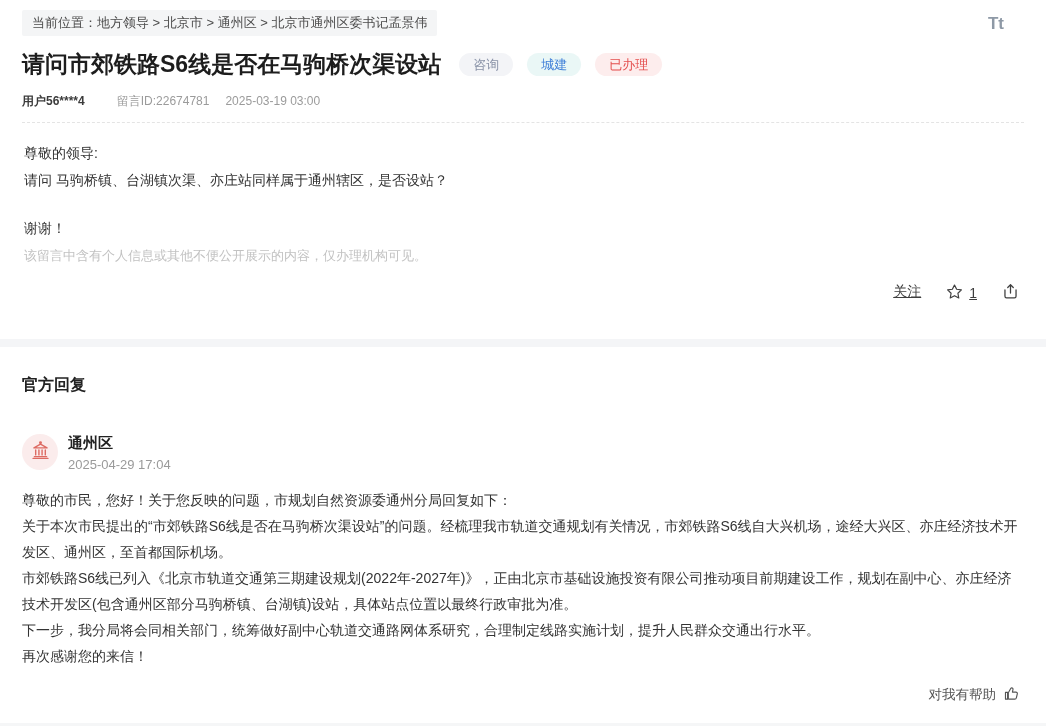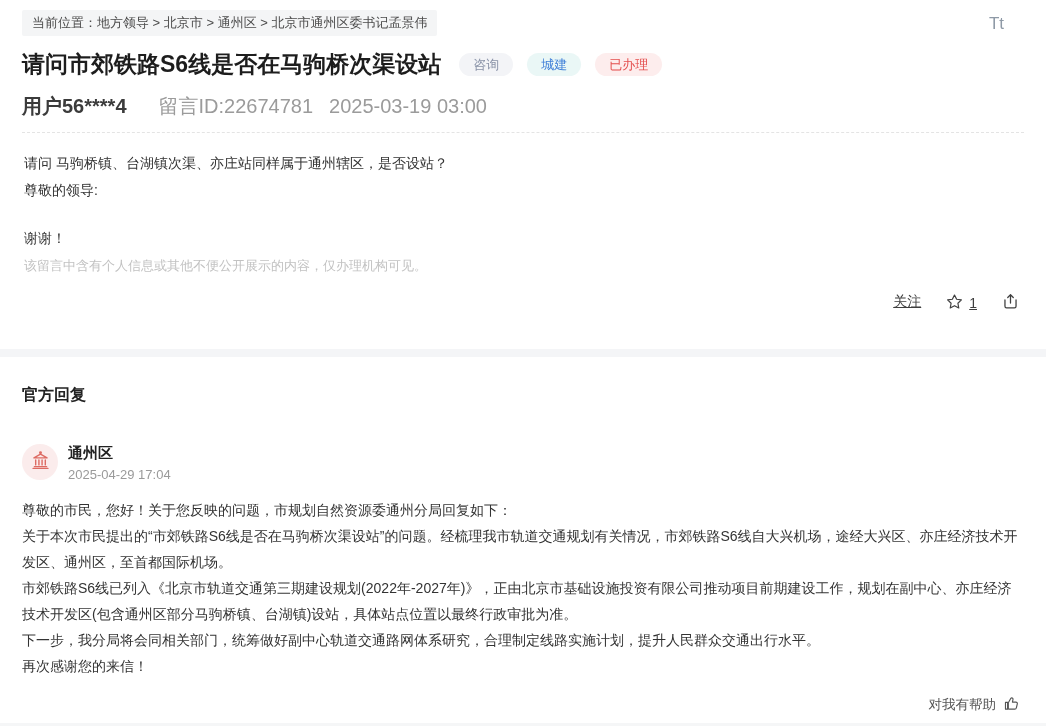--- a/index.html
+++ b/index.html
@@ -10,35 +10,35 @@
     color: #333;
   }
   
   .top { padding: 10px 24px 0 22px; position: relative; }
   .breadcrumb {
     display: inline-block; background: #f4f5f6; color: #4c4c4c;
     font-size: 13px; line-height: 16px; padding: 5px 10px; border-radius: 2px;
   }
   .text-size-icon {
     position: absolute; right: 42px; top: 14px;
-    color: #8e99a6; font-size: 17px; font-weight: normal; cursor: pointer;
+    color: #8e99a6; font-size: 17px; font-weight: bold; cursor: pointer;
     letter-spacing: 0px;
   }
   
   .title-row { display: flex; align-items: center; padding: 0 22px; margin-top: 13px; }
   .title-row h1 { font-size: 23px; line-height: 30px; color: #1d1d1d; font-weight: bold; }
   .tag {
     font-size: 13px; line-height: 13px; padding: 5px 14px; border-radius: 999px;
     white-space: nowrap;
   }
   .tag-category { background: #f3f4f7; color: #8a93a8; margin-left: 18px; }
   .tag-field    { background: #eaf7f6; color: #3f7fd8; margin-left: 14px; }
   .tag-status   { background: #fdeded; color: #e4504f; margin-left: 14px; text-align: center; }
   
-  .meta-row { padding: 0 22px; margin-top: 14px; font-size: 20px; color: #9b9b9b; display: flex; align-items: baseline; }
+  .meta-row { padding: 0 22px; margin-top: 14px; font-size: 12px; color: #9b9b9b; display: flex; align-items: baseline; }
   .meta-author { color: #3b3b3b; font-weight: bold; margin-right: 32px; }
   .meta-id { margin-right: 16px; }
   hr.dashed { border: none; border-top: 1px dashed #e4e4e4; margin: 12px 22px 0 22px; }
   
   .q-body { padding: 0 24px; margin-top: 17px; font-size: 14px; line-height: 27px; color: #333; }
   .q-gap { height: 21px; }
   .privacy-note { color: #c2c2c2; font-size: 13px; line-height: 27px; }
   
   .actions {
     padding: 0 26px; margin-top: 13px; display: flex; justify-content: flex-end;
@@ -83,22 +83,22 @@
 
 <div class="meta-row">
   <span class="meta-author">用户56****4</span>
   <span class="meta-id">留言ID:22674781</span>
   <span class="meta-time">2025-03-19 03:00</span>
 </div>
 
 <hr class="dashed">
 
 <div class="q-body">
+  <p>尊敬的领导:</p>
   <p>请问 马驹桥镇、台湖镇次渠、亦庄站同样属于通州辖区，是否设站？</p>
-  <p>尊敬的领导:</p>
   <div class="q-gap"></div>
   <p>谢谢！</p>
   <p class="privacy-note">该留言中含有个人信息或其他不便公开展示的内容，仅办理机构可见。</p>
 </div>
 
 <div class="actions">
   <span class="action">
     <span>关注</span>
   </span>
   <span class="action">

